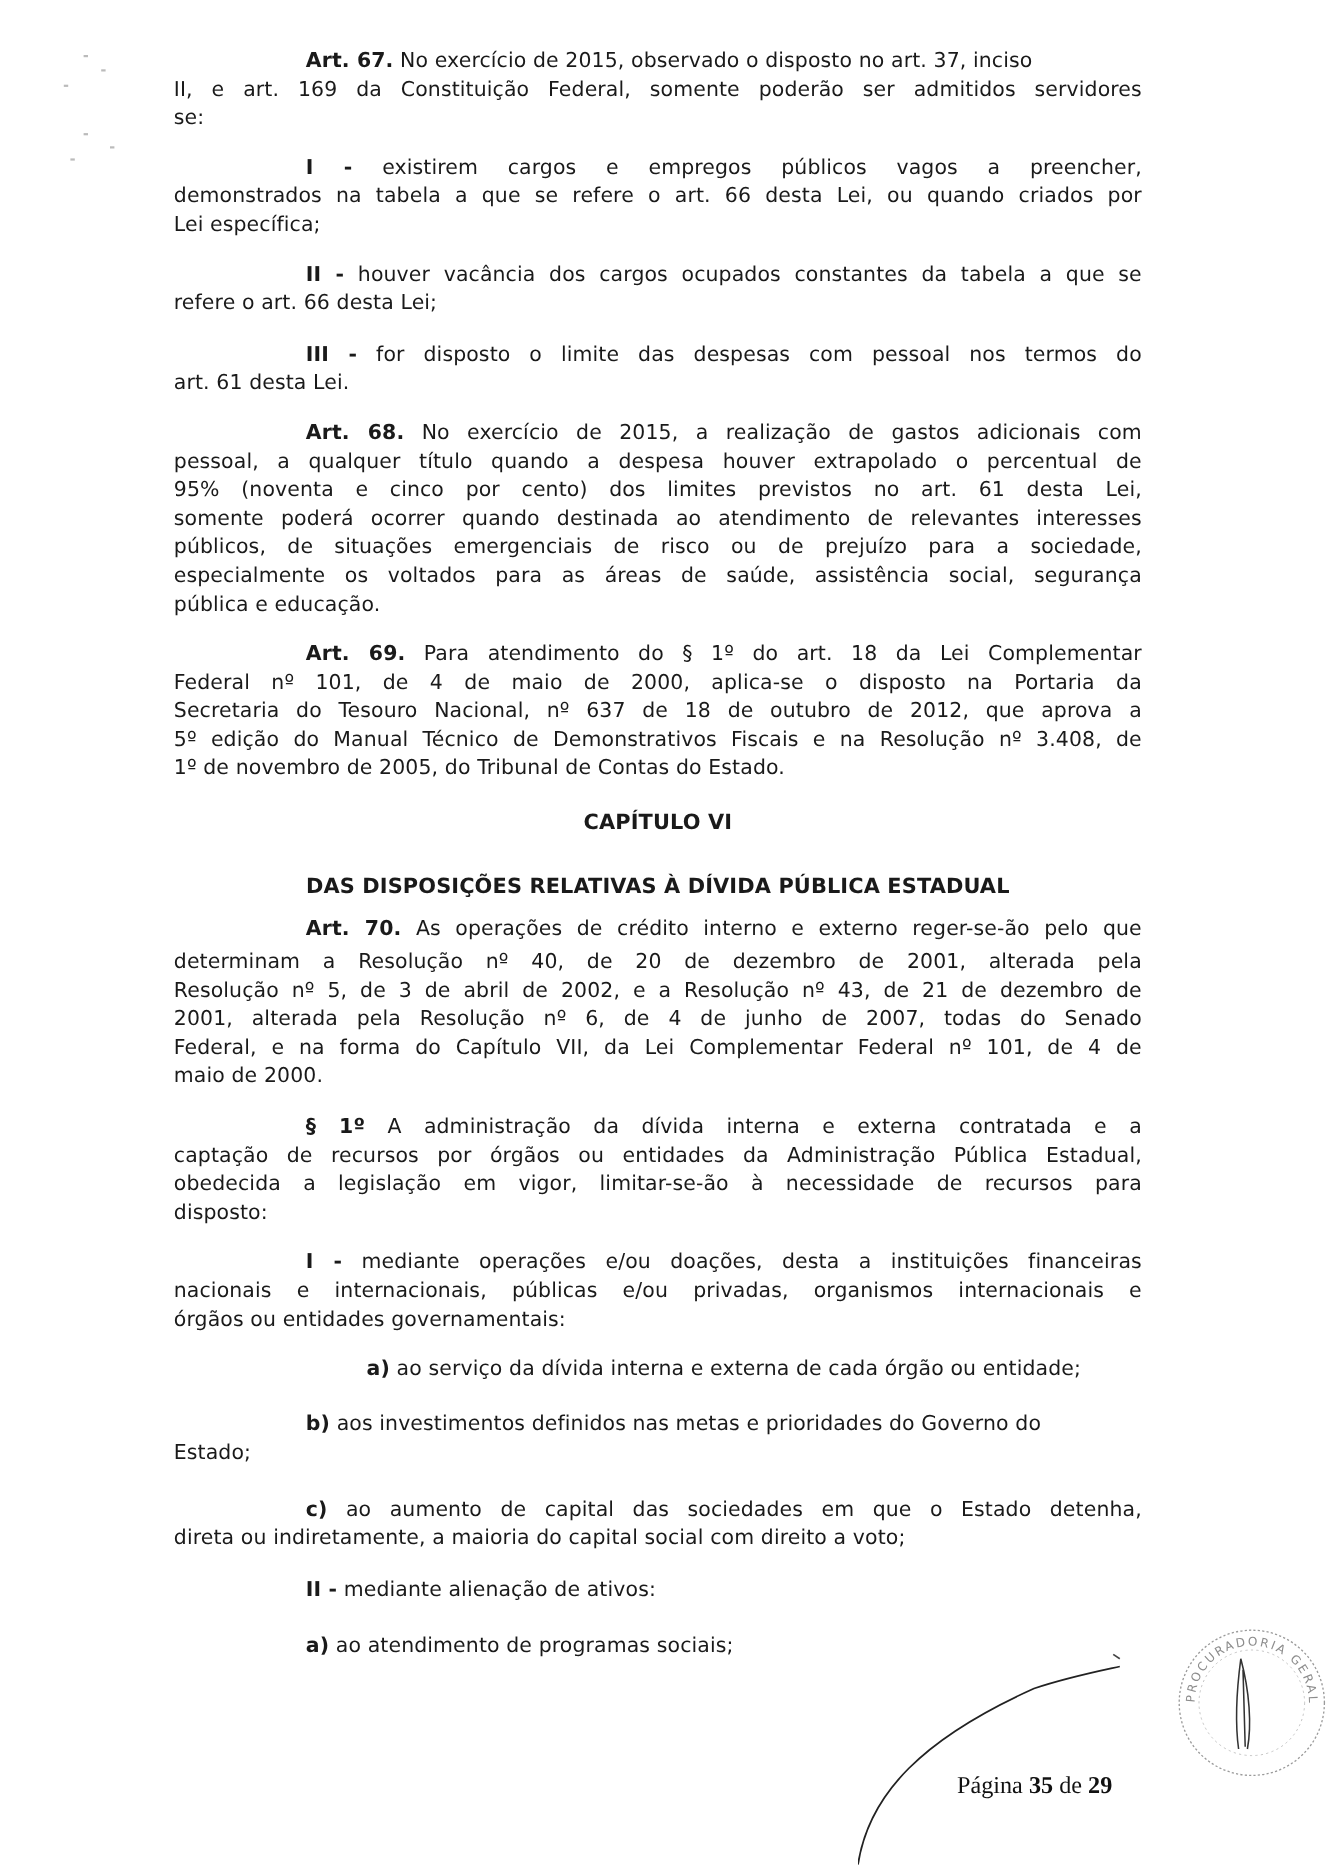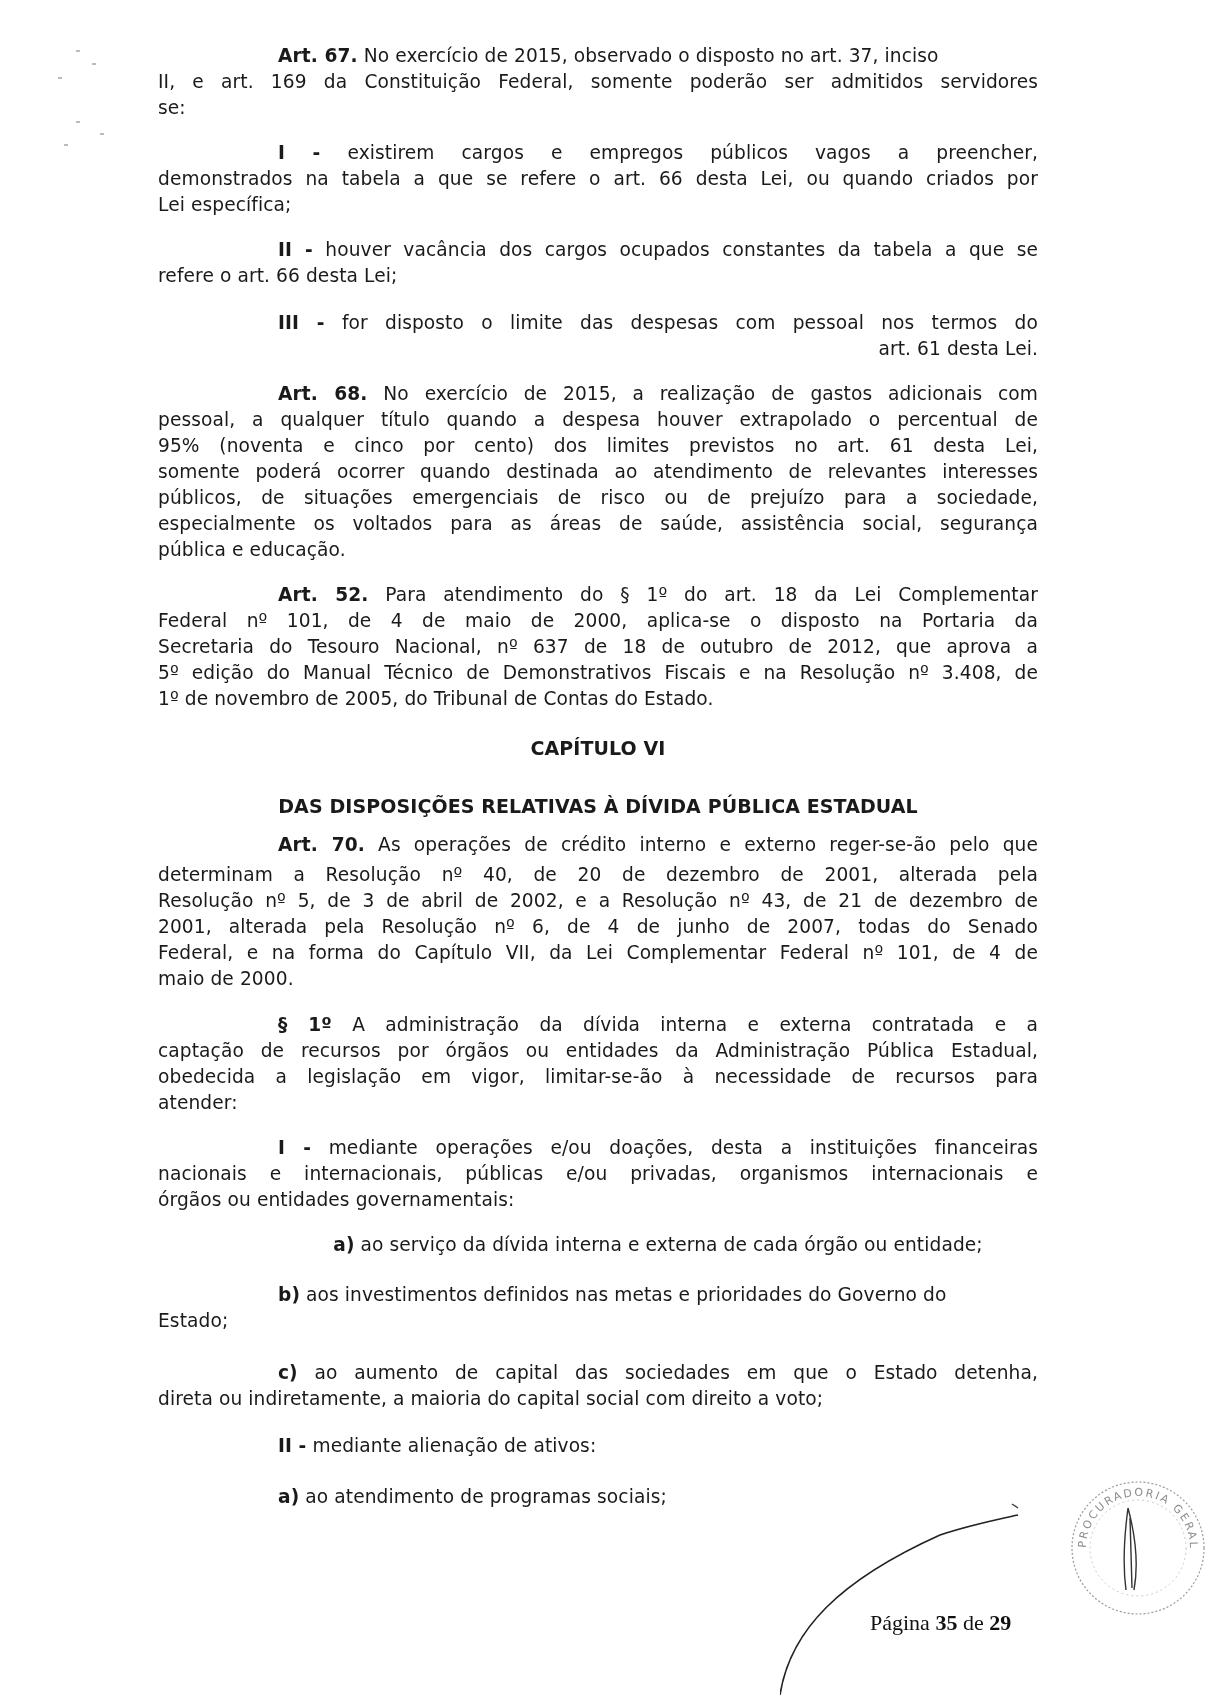--- a/index.html
+++ b/index.html
@@ -27,45 +27,45 @@
   <div id="lines">
       <div class="line ind" style="top: 43px;"><span class="b">Art. 67.</span><span> No exercício de 2015, observado o disposto no art. 37, inciso</span></div>
       <div class="line just" style="top: 69px;"><span>II, e art. 169 da Constituição Federal, somente poderão ser admitidos servidores</span></div>
       <div class="line " style="top: 95px;"><span>se:</span></div>
       <div class="line ind just" style="top: 140px;"><span class="b">I -</span><span> existirem cargos e empregos públicos vagos a preencher,</span></div>
       <div class="line just" style="top: 166px;"><span>demonstrados na tabela a que se refere o art. 66 desta Lei, ou quando criados por</span></div>
       <div class="line " style="top: 192px;"><span>Lei específica;</span></div>
       <div class="line ind just" style="top: 237px;"><span class="b">II -</span><span> houver vacância dos cargos ocupados constantes da tabela a que se</span></div>
       <div class="line " style="top: 263px;"><span>refere o art. 66 desta Lei;</span></div>
       <div class="line ind just" style="top: 310px;"><span class="b">III -</span><span> for disposto o limite das despesas com pessoal nos termos do</span></div>
-      <div class="line " style="top: 336px; text-align: right;"><span>art. 61 desta Lei.</span></div>
+      <div class="line " style="top: 336px;"><span>art. 61 desta Lei.</span></div>
       <div class="line ind just" style="top: 381px;"><span class="b">Art. 68.</span><span> No exercício de 2015, a realização de gastos adicionais com</span></div>
       <div class="line just" style="top: 407px;"><span>pessoal, a qualquer título quando a despesa houver extrapolado o percentual de</span></div>
       <div class="line just" style="top: 433px;"><span>95% (noventa e cinco por cento) dos limites previstos no art. 61 desta Lei,</span></div>
       <div class="line just" style="top: 459px;"><span>somente poderá ocorrer quando destinada ao atendimento de relevantes interesses</span></div>
       <div class="line just" style="top: 485px;"><span>públicos, de situações emergenciais de risco ou de prejuízo para a sociedade,</span></div>
       <div class="line just" style="top: 511px;"><span>especialmente os voltados para as áreas de saúde, assistência social, segurança</span></div>
       <div class="line " style="top: 537px;"><span>pública e educação.</span></div>
-      <div class="line ind just" style="top: 582px;"><span class="b">Art. 52.</span><span> Para atendimento do § 1º do art. 18 da Lei Complementar</span></div>
+      <div class="line ind just" style="top: 582px;"><span class="b">Art. 69.</span><span> Para atendimento do § 1º do art. 18 da Lei Complementar</span></div>
       <div class="line just" style="top: 608px;"><span>Federal nº 101, de 4 de maio de 2000, aplica-se o disposto na Portaria da</span></div>
       <div class="line just" style="top: 634px;"><span>Secretaria do Tesouro Nacional, nº 637 de 18 de outubro de 2012, que aprova a</span></div>
       <div class="line just" style="top: 660px;"><span>5º edição do Manual Técnico de Demonstrativos Fiscais e na Resolução nº 3.408, de</span></div>
       <div class="line " style="top: 686px;"><span>1º de novembro de 2005, do Tribunal de Contas do Estado.</span></div>
       <div class="line center" style="top: 735px;"><span class="b">CAPÍTULO VI</span></div>
       <div class="line center" style="top: 793px;"><span class="b">DAS DISPOSIÇÕES RELATIVAS À DÍVIDA PÚBLICA ESTADUAL</span></div>
       <div class="line ind just" style="top: 832px;"><span class="b">Art. 70.</span><span> As operações de crédito interno e externo reger-se-ão pelo que</span></div>
       <div class="line just" style="top: 862px;"><span>determinam a Resolução nº 40, de 20 de dezembro de 2001, alterada pela</span></div>
       <div class="line just" style="top: 888px;"><span>Resolução nº 5, de 3 de abril de 2002, e a Resolução nº 43, de 21 de dezembro de</span></div>
       <div class="line just" style="top: 914px;"><span>2001, alterada pela Resolução nº 6, de 4 de junho de 2007, todas do Senado</span></div>
       <div class="line just" style="top: 940px;"><span>Federal, e na forma do Capítulo VII, da Lei Complementar Federal nº 101, de 4 de</span></div>
       <div class="line " style="top: 966px;"><span>maio de 2000.</span></div>
       <div class="line ind just" style="top: 1012px;"><span class="b">§ 1º</span><span> A administração da dívida interna e externa contratada e a</span></div>
       <div class="line just" style="top: 1038px;"><span>captação de recursos por órgãos ou entidades da Administração Pública Estadual,</span></div>
       <div class="line just" style="top: 1064px;"><span>obedecida a legislação em vigor, limitar-se-ão à necessidade de recursos para</span></div>
-      <div class="line " style="top: 1090px;"><span>atender:</span></div>
+      <div class="line " style="top: 1090px;"><span>disposto:</span></div>
       <div class="line ind just" style="top: 1135px;"><span class="b">I -</span><span> mediante operações e/ou doações, desta a instituições financeiras</span></div>
       <div class="line just" style="top: 1161px;"><span>nacionais e internacionais, públicas e/ou privadas, organismos internacionais e</span></div>
       <div class="line " style="top: 1187px;"><span>órgãos ou entidades governamentais:</span></div>
       <div class="line ind" style="top: 1232px; text-align: center;"><span class="b">a)</span><span> ao serviço da dívida interna e externa de cada órgão ou entidade;</span></div>
       <div class="line ind" style="top: 1282px;"><span class="b">b)</span><span> aos investimentos definidos nas metas e prioridades do Governo do</span></div>
       <div class="line " style="top: 1308px;"><span>Estado;</span></div>
       <div class="line ind just" style="top: 1360px;"><span class="b">c)</span><span> ao aumento de capital das sociedades em que o Estado detenha,</span></div>
       <div class="line " style="top: 1386px;"><span>direta ou indiretamente, a maioria do capital social com direito a voto;</span></div>
       <div class="line ind" style="top: 1433px;"><span class="b">II -</span><span> mediante alienação de ativos:</span></div>
       <div class="line ind" style="top: 1484px;"><span class="b">a)</span><span> ao atendimento de programas sociais;</span></div>

